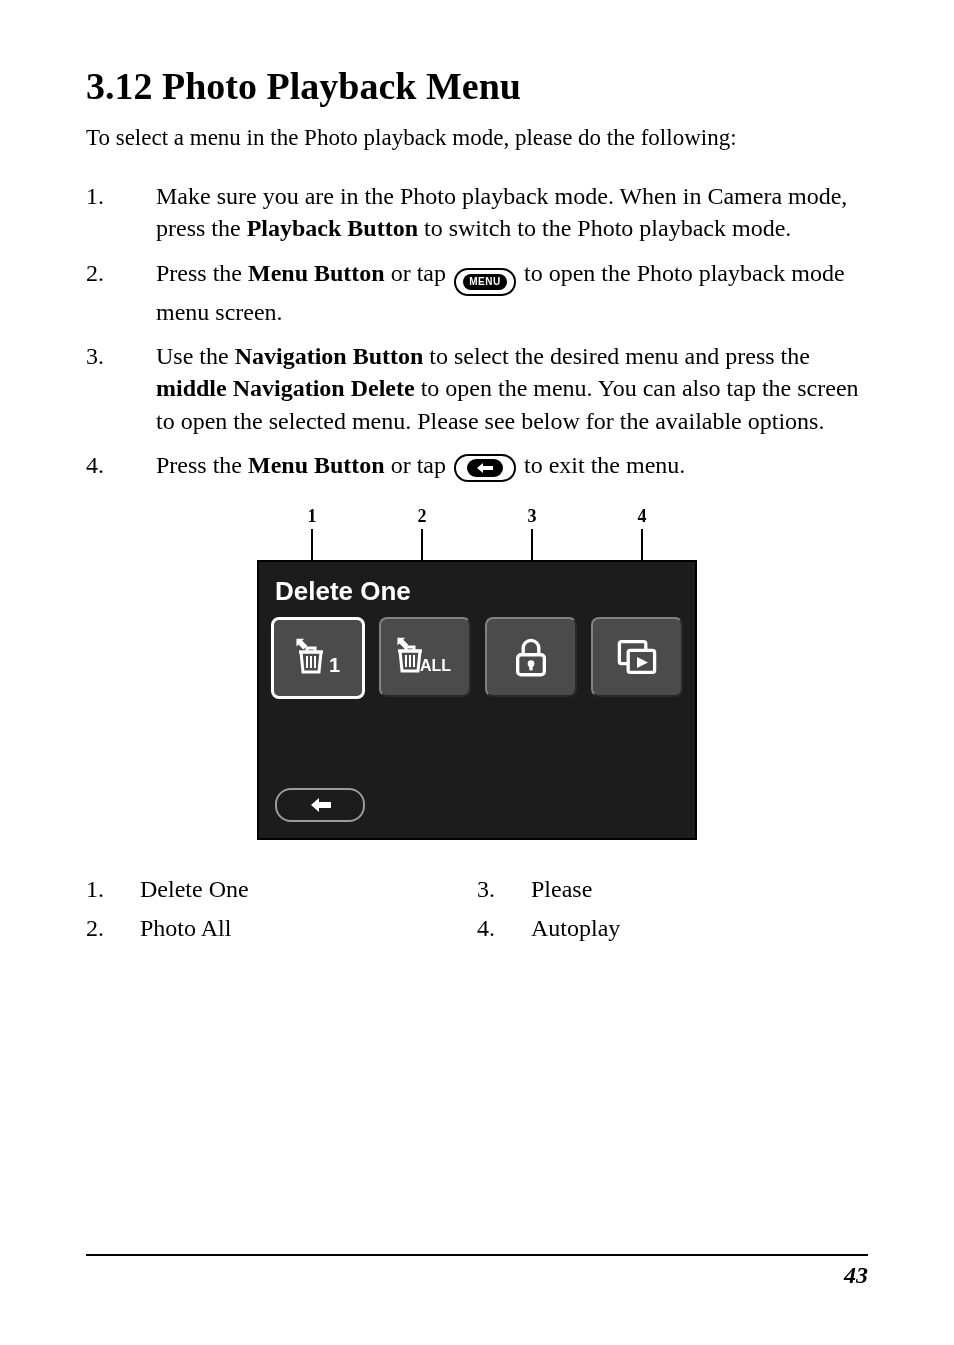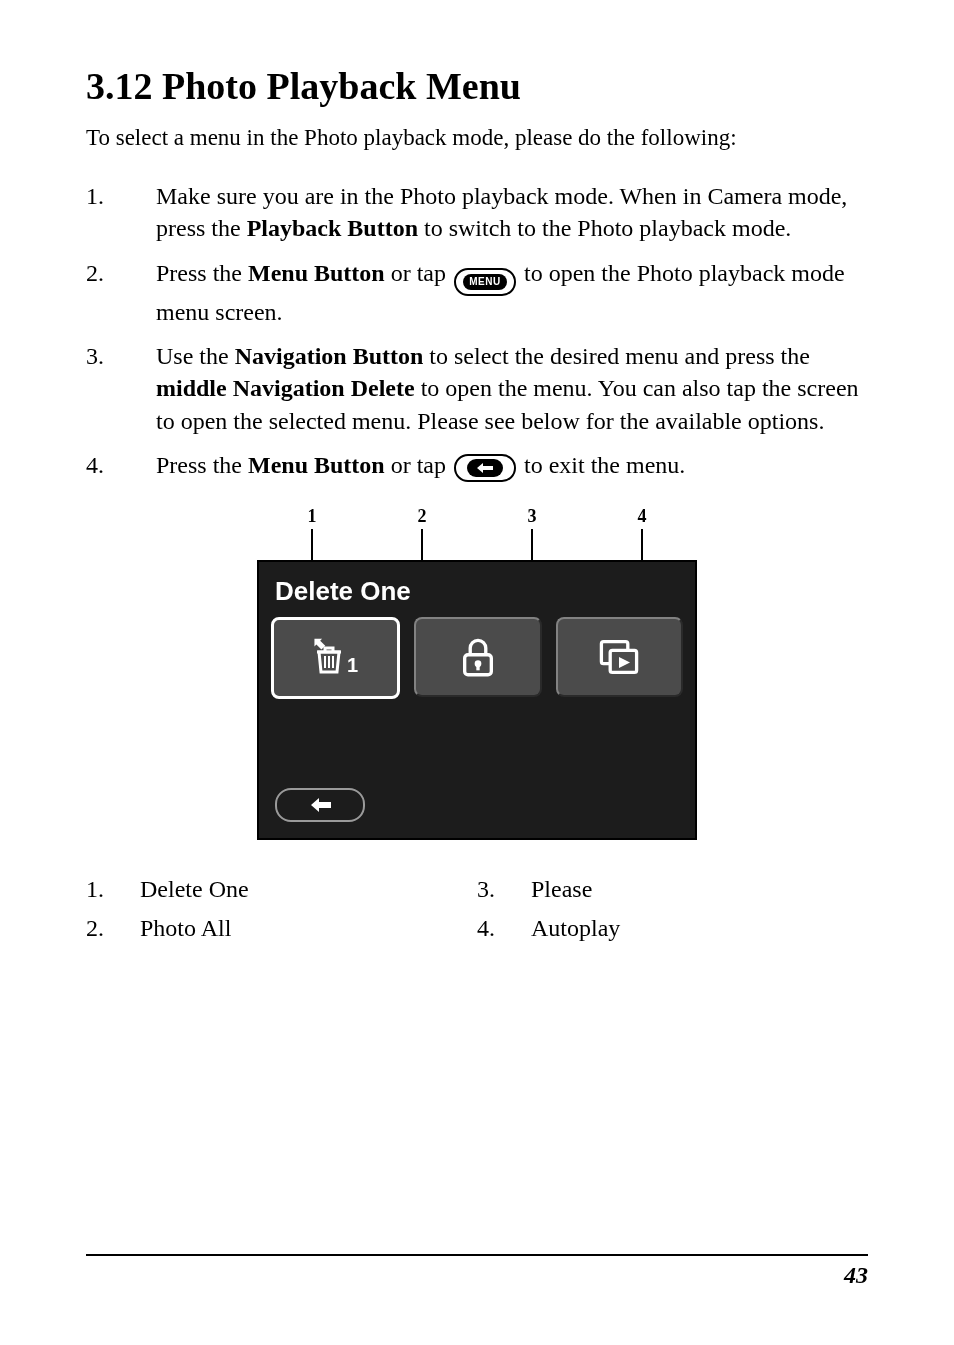--- a/index.html
+++ b/index.html
@@ -287,20 +287,31 @@
               <g transform="translate(2,-2) scale(0.9)">
                   <use href="#ic-arrow-small" transform="translate(4,2)"></use>
                 </g>
               <g transform="translate(6,4)">
                   <use href="#ic-trash"></use>
                 </g>
               <text x="40" y="34" fill="#fff" font-family="Arial" font-weight="bold" font-size="20">1</text>
             </svg>
           </div>
           <div class="btn">
+            <svg width="70" height="40" viewBox="0 0 70 40">
+              <g transform="translate(2,-2) scale(0.9)">
+                  <use href="#ic-arrow-small" transform="translate(4,2)"></use>
+                </g>
+              <g transform="translate(4,4)">
+                  <use href="#ic-trash"></use>
+                </g>
+              <text x="30" y="34" fill="#fff" font-family="Arial" font-weight="bold" font-size="16">ALL</text>
+            </svg>
+          </div>
+          <div class="btn">
             <svg width="40" height="40" viewBox="0 0 36 36">
                 <use href="#ic-lock"></use>
               </svg>
           </div>
           <div class="btn">
             <svg width="44" height="40" viewBox="0 0 40 36">
                 <use href="#ic-autoplay"></use>
               </svg>
           </div>
         </div>

